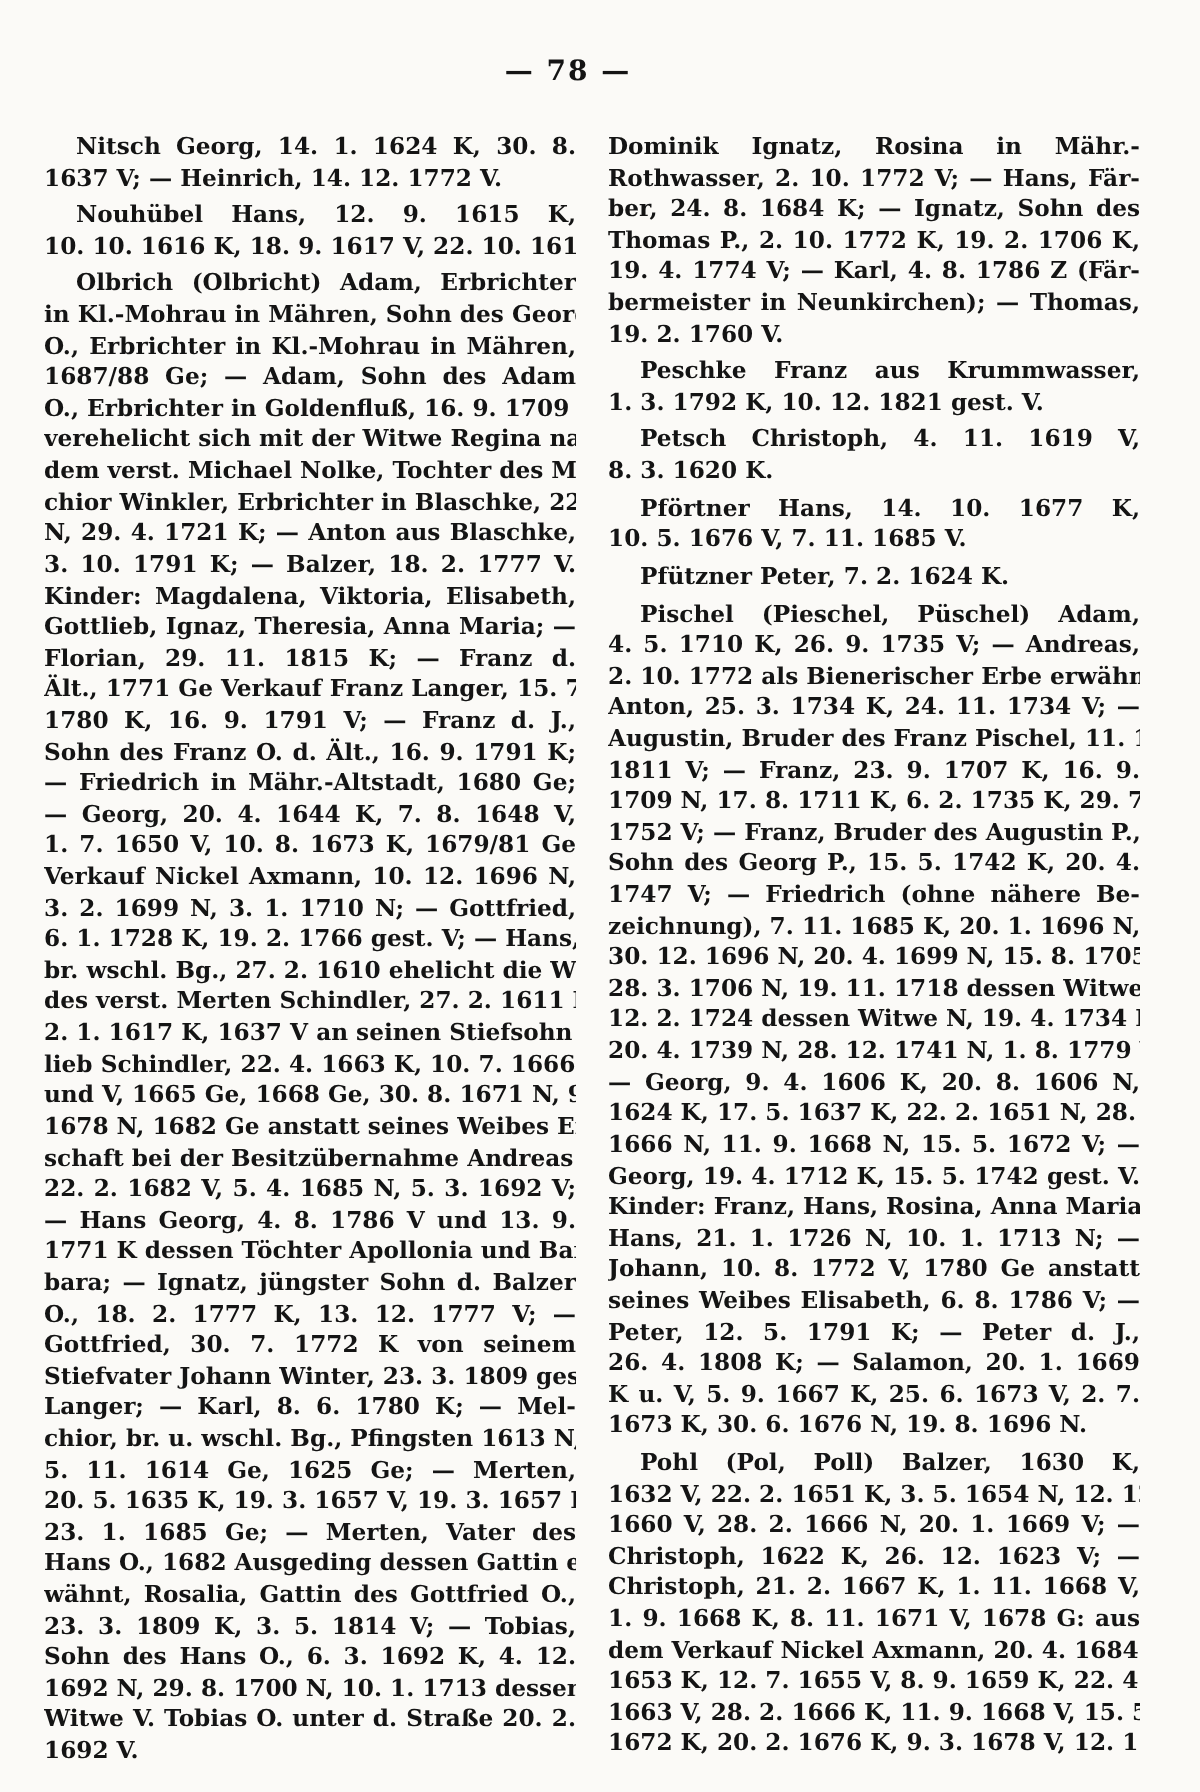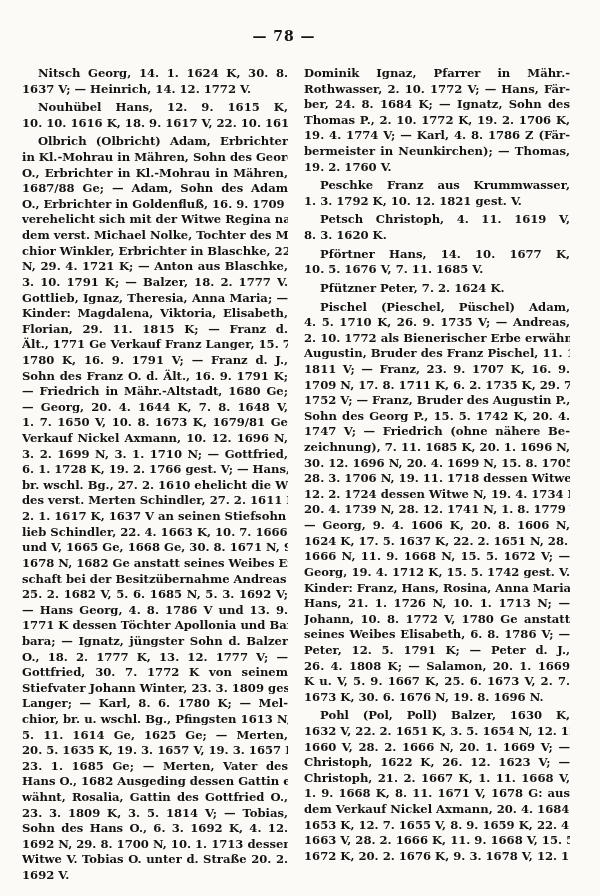--- a/index.html
+++ b/index.html
@@ -43,40 +43,40 @@
       <span class="line indent">Olbrich (Olbricht) Adam, Erbrichter</span>
       <span class="line">in Kl.-Mohrau in Mähren, Sohn des Georg</span>
       <span class="line">O., Erbrichter in Kl.-Mohrau in Mähren,</span>
       <span class="line">1687/88 Ge; — Adam, Sohn des Adam</span>
       <span class="line">O., Erbrichter in Goldenfluß, 16. 9. 1709 K,</span>
       <span class="line">verehelicht sich mit der Witwe Regina nach</span>
       <span class="line">dem verst. Michael Nolke, Tochter des Mel-</span>
       <span class="line">chior Winkler, Erbrichter in Blaschke, 22. 12.</span>
       <span class="line">N, 29. 4. 1721 K; — Anton aus Blaschke,</span>
       <span class="line">3. 10. 1791 K; — Balzer, 18. 2. 1777 V.</span>
+      <span class="line">Kinder: Magdalena, Viktoria, Elisabeth,</span>
       <span class="line">Gottlieb, Ignaz, Theresia, Anna Maria; —</span>
-      <span class="line">Kinder: Magdalena, Viktoria, Elisabeth,</span>
       <span class="line">Florian, 29. 11. 1815 K; — Franz d.</span>
       <span class="line">Ält., 1771 Ge Verkauf Franz Langer, 15. 7.</span>
       <span class="line">1780 K, 16. 9. 1791 V; — Franz d. J.,</span>
       <span class="line">Sohn des Franz O. d. Ält., 16. 9. 1791 K;</span>
       <span class="line">— Friedrich in Mähr.-Altstadt, 1680 Ge;</span>
       <span class="line">— Georg, 20. 4. 1644 K, 7. 8. 1648 V,</span>
       <span class="line">1. 7. 1650 V, 10. 8. 1673 K, 1679/81 Ge</span>
       <span class="line">Verkauf Nickel Axmann, 10. 12. 1696 N,</span>
       <span class="line">3. 2. 1699 N, 3. 1. 1710 N; — Gottfried,</span>
       <span class="line">6. 1. 1728 K, 19. 2. 1766 gest. V; — Hans,</span>
       <span class="line">br. wschl. Bg., 27. 2. 1610 ehelicht die Witwe</span>
       <span class="line">des verst. Merten Schindler, 27. 2. 1611 N,</span>
       <span class="line">2. 1. 1617 K, 1637 V an seinen Stiefsohn Gott-</span>
       <span class="line">lieb Schindler, 22. 4. 1663 K, 10. 7. 1666 K</span>
       <span class="line">und V, 1665 Ge, 1668 Ge, 30. 8. 1671 N, 9. 3.</span>
       <span class="line">1678 N, 1682 Ge anstatt seines Weibes Erb-</span>
       <span class="line">schaft bei der Besitzübernahme Andreas Micke,</span>
-      <span class="line">25. 2. 1682 V, 5. 6. 1685 N, 5. 3. 1692 V;</span>
+      <span class="line">22. 2. 1682 V, 5. 4. 1685 N, 5. 3. 1692 V;</span>
       <span class="line">— Hans Georg, 4. 8. 1786 V und 13. 9.</span>
       <span class="line">1771 K dessen Töchter Apollonia und Bar-</span>
       <span class="line">bara; — Ignatz, jüngster Sohn d. Balzer</span>
       <span class="line">O., 18. 2. 1777 K, 13. 12. 1777 V; —</span>
       <span class="line">Gottfried, 30. 7. 1772 K von seinem</span>
       <span class="line">Stiefvater Johann Winter, 23. 3. 1809 gest.</span>
       <span class="line">Langer; — Karl, 8. 6. 1780 K; — Mel-</span>
       <span class="line">chior, br. u. wschl. Bg., Pfingsten 1613 N,</span>
       <span class="line">5. 11. 1614 Ge, 1625 Ge; — Merten,</span>
       <span class="line">20. 5. 1635 K, 19. 3. 1657 V, 19. 3. 1657 K,</span>
@@ -85,21 +85,21 @@
       <span class="line">wähnt, Rosalia, Gattin des Gottfried O.,</span>
       <span class="line">23. 3. 1809 K, 3. 5. 1814 V; — Tobias,</span>
       <span class="line">Sohn des Hans O., 6. 3. 1692 K, 4. 12.</span>
       <span class="line">1692 N, 29. 8. 1700 N, 10. 1. 1713 dessen</span>
       <span class="line">Witwe V. Tobias O. unter d. Straße 20. 2.</span>
       <span class="line last">1692 V.</span>
     </div>
   </div>
 <div class="column col-right" id="col1">
     <div>
-      <span class="line">Dominik Ignaz, Pfarrer in Mähr.-</span>
+      <span class="line">Dominik Ignatz, Rosina in Mähr.-</span>
       <span class="line">Rothwasser, 2. 10. 1772 V; — Hans, Fär-</span>
       <span class="line">ber, 24. 8. 1684 K; — Ignatz, Sohn des</span>
       <span class="line">Thomas P., 2. 10. 1772 K, 19. 2. 1706 K,</span>
       <span class="line">19. 4. 1774 V; — Karl, 4. 8. 1786 Z (Fär-</span>
       <span class="line">bermeister in Neunkirchen); — Thomas,</span>
       <span class="line last">19. 2. 1760 V.</span>
     </div>
     <div>
       <span class="spacer"></span>
       <span class="line indent">Peschke Franz aus Krummwasser,</span>
@@ -117,20 +117,21 @@
     </div>
     <div>
       <span class="spacer"></span>
       <span class="line indent last">Pfützner Peter, 7. 2. 1624 K.</span>
     </div>
     <div>
       <span class="spacer"></span>
       <span class="line indent">Pischel (Pieschel, Püschel) Adam,</span>
       <span class="line">4. 5. 1710 K, 26. 9. 1735 V; — Andreas,</span>
       <span class="line">2. 10. 1772 als Bienerischer Erbe erwähnt; —</span>
+      <span class="line">Anton, 25. 3. 1734 K, 24. 11. 1734 V; —</span>
       <span class="line">Augustin, Bruder des Franz Pischel, 11. 1.</span>
       <span class="line">1811 V; — Franz, 23. 9. 1707 K, 16. 9.</span>
       <span class="line">1709 N, 17. 8. 1711 K, 6. 2. 1735 K, 29. 7.</span>
       <span class="line">1752 V; — Franz, Bruder des Augustin P.,</span>
       <span class="line">Sohn des Georg P., 15. 5. 1742 K, 20. 4.</span>
       <span class="line">1747 V; — Friedrich (ohne nähere Be-</span>
       <span class="line">zeichnung), 7. 11. 1685 K, 20. 1. 1696 N,</span>
       <span class="line">30. 12. 1696 N, 20. 4. 1699 N, 15. 8. 1705 N,</span>
       <span class="line">28. 3. 1706 N, 19. 11. 1718 dessen Witwe V,</span>
       <span class="line">12. 2. 1724 dessen Witwe N, 19. 4. 1734 N,</span>

